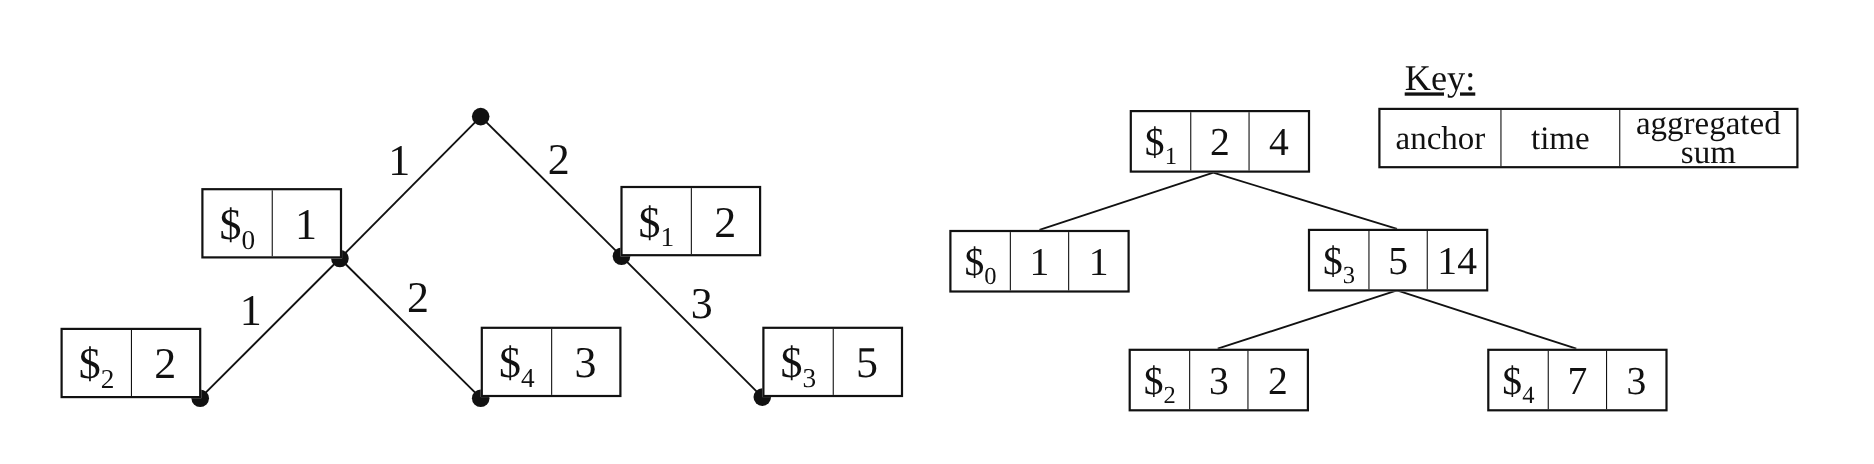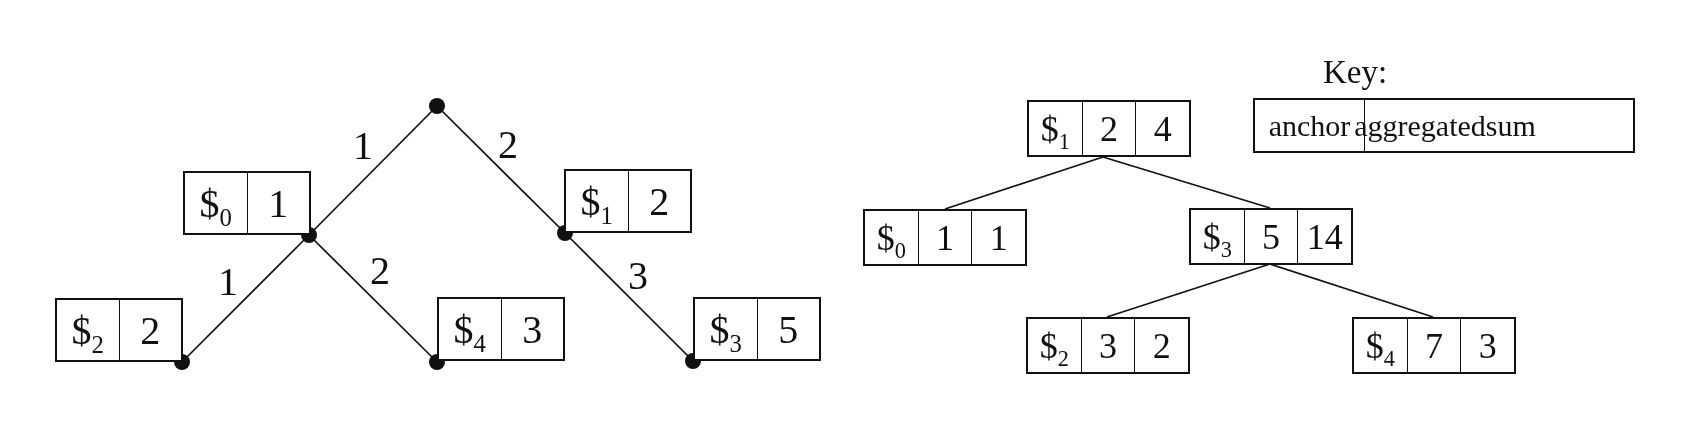--- a/index.html
+++ b/index.html
@@ -29,30 +29,30 @@
   .cell:first-child { border-left:none; }
   .node2 .cell { font-size:40px; }
   .node3 .cell { font-size:36px; }
   .money sub { font-size:0.62em; line-height:0; }
 
   .edge-label {
     position:absolute; transform:translate(-50%,-50%);
     font-size:40px; line-height:1;
   }
 
-  .key-title { position:absolute; left:1323px; top:56px; font-size:33px; line-height:1; }
+  .key-title { position:absolute; left:1277px; top:56px; font-size:33px; line-height:1;text-decoration:underline; }
   .key-box {
     position:absolute; left:1253px; top:98px; width:382px; height:55px;
     display:flex; background:#fff; border:2px solid var(--ink,#111);
   }
   .key-box .cell { flex:none; font-size:30px; }
   .key-cell-anchor { width:109px; }
   .key-cell-time { width:108px; }
   .key-cell-sum {
-    width:161px; flex-direction:row; font-size:28px; line-height:0.85;
+    width:161px; flex-direction:column; font-size:28px; line-height:0.85;
   }
 </style>
 </head>
 <body>
 
 <div class="canvas">
 
   <svg class="edges" viewBox="0 0 1704 422">
 
     <line x1="437" y1="106" x2="309" y2="235"></line>
@@ -143,19 +143,20 @@
     <div class="cell">
         <span class="money"><span>$</span><sub>4</sub></span>
       </div>
     <div class="cell">7</div>
     <div class="cell">3</div>
   </div>
 
   <div class="key-title">Key:</div>
   <div class="key-box">
     <div class="cell key-cell-anchor">anchor</div>
+    <div class="cell key-cell-time">time</div>
     <div class="cell key-cell-sum">
       <span>aggregated</span>
       <span>sum</span>
     </div>
   </div>
 
 </div>
 
 </body></html>

